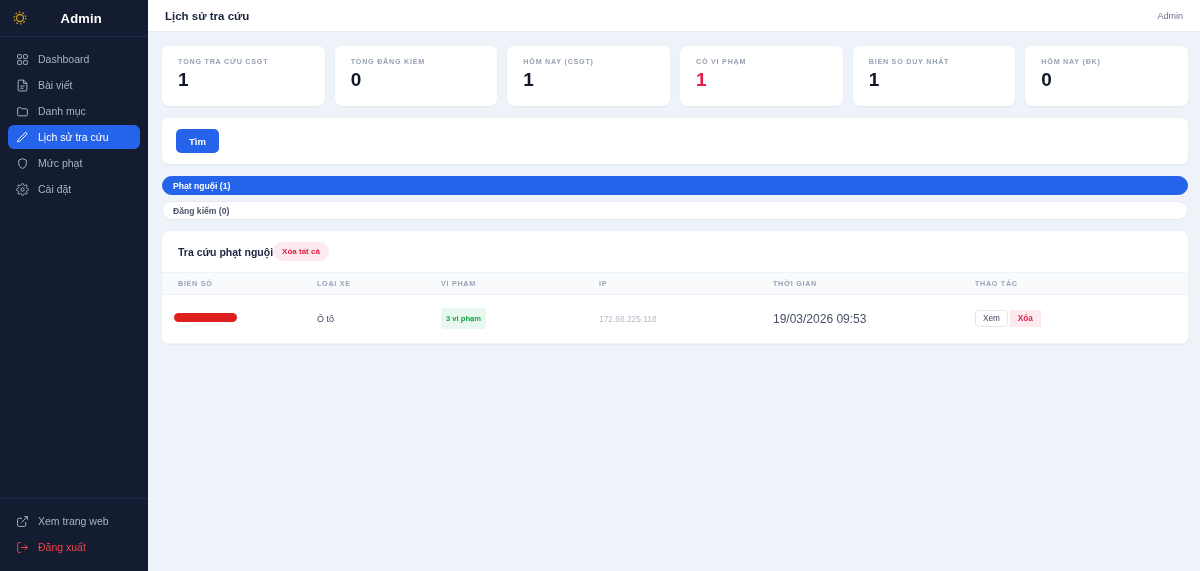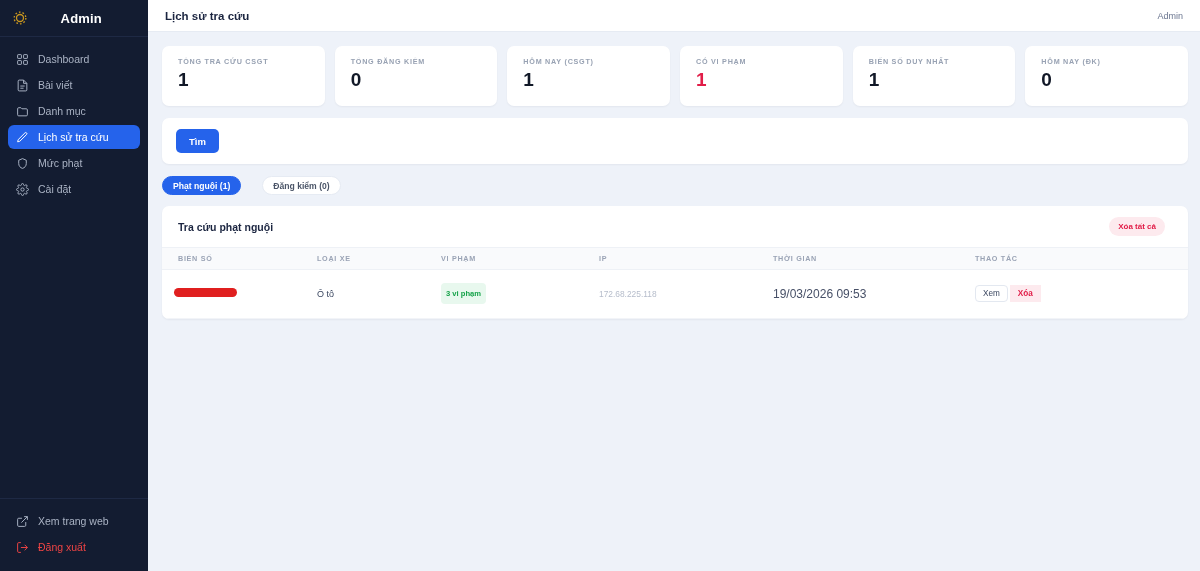--- a/index.html
+++ b/index.html
@@ -101,39 +101,39 @@
   }
   .search-input::placeholder { color: #9aa3b5; }
   .search-btn {
     height: 24px; padding: 0 13px;
     background: #2563eb; color: #fff; border: none; border-radius: 5px;
     font-size: 9.5px; font-weight: 600; cursor: pointer;
     font-family: "Liberation Sans", sans-serif;
   }
 
   
-  .tabs { display: flex; gap: 21px; margin-bottom: 11px; }
+  .tabs { display: flex; gap: 6px; margin-bottom: 11px; flex-direction: column; }
   .tab {
     height: 19px; padding: 0 10px;
     display: flex; align-items: center;
     border-radius: 10px; font-size: 8.6px; font-weight: 600;
     background: #ffffff; color: #4b5568; cursor: pointer;
     border: 1px solid #e6ebf3;
   }
   .tab.active { background: #2563eb; color: #ffffff; border-color:#2563eb; }
 
   
   .table-card {
     background: #ffffff; border-radius: 7px;
     box-shadow: 0 1px 2px rgba(16,24,40,.05);
     overflow: hidden;
   }
   .table-head {
-    display: flex; align-items: center; justify-content: space-between;
-    padding: 11px 23px 11px 16px;
+    display: flex; align-items: center; 
+    padding: 11px 14px 11px 16px;
   }
   .table-title { font-size: 10.5px; font-weight: 700; color: #1b2540; }
   .btn-danger-soft {
     height: 19px; padding: 0 9px;
     display: flex; align-items: center;
     background: #fdeaee; color: #e11d48;
     border: none; border-radius: 10px;
     font-size: 8px; font-weight: 600; cursor: pointer;
     font-family: "Liberation Sans", sans-serif;
   }

